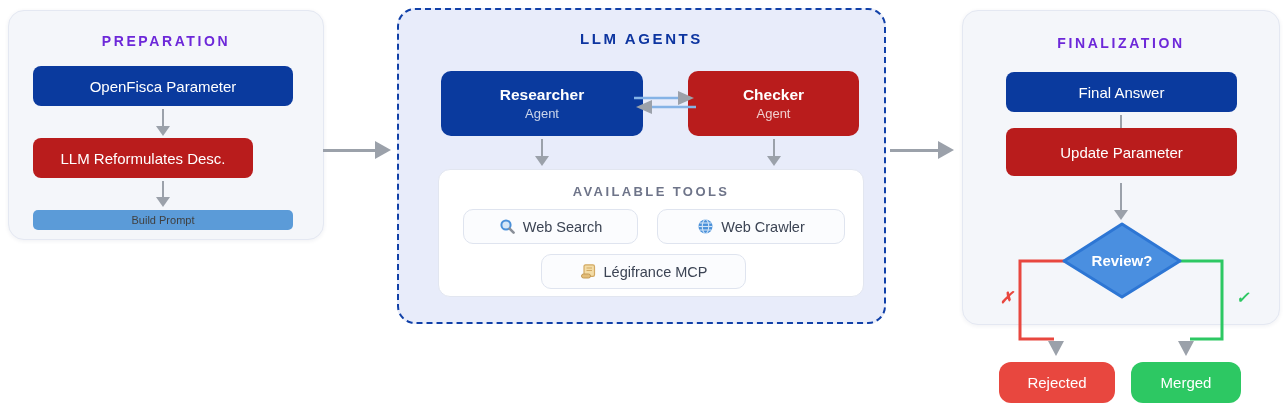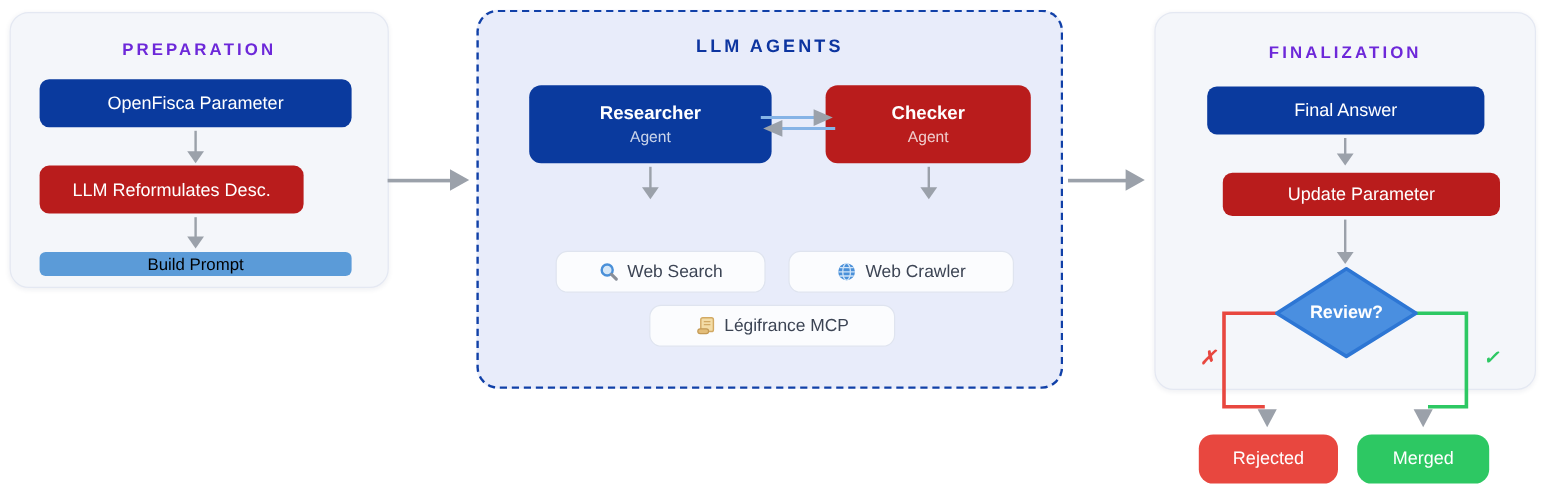--- a/index.html
+++ b/index.html
@@ -26,21 +26,21 @@
     position:absolute; color:#ffffff; display:flex; flex-direction:column;
     align-items:center; justify-content:center; font-size:15px;
     border-radius:8px; text-align:center;
   }
   .node.dark  { background:#0a3a9e; }
   .node.mid   { background:#b91c1c; }
   .node.agentbox { border-radius:10px; }
   .node .node-title { font-weight:700; font-size:15.5px; }
   .node .node-sub { font-size:13px; color:rgba(255,255,255,0.78); margin-top:2px; }
   .bar {
-    position:absolute; background:#5b9bd8; color:#000000; font-size:14px;
+    position:absolute; background:#5b9bd8; color:#404040; font-size:11px;
     display:flex; align-items:center; justify-content:center; border-radius:5px;
   }
   .outcome {
     position:absolute; color:#ffffff; font-size:15px; border-radius:12px;
     display:flex; align-items:center; justify-content:center;
   }
   .outcome.rejected { background:#e8473f; }
   .outcome.merged   { background:#2dc863; }
   
   .v-arrow { position:absolute; width:16px; }
@@ -121,20 +121,23 @@
   <svg class="flow-svg" style="left:634px; top:90px;" width="62" height="26">
     <line x1="0" y1="8" x2="45" y2="8" stroke="#85b3e6" stroke-width="2.5"></line>
     <polygon points="44,1 60,8 44,15" fill="#9ba1aa"></polygon>
     <line x1="17" y1="17" x2="62" y2="17" stroke="#85b3e6" stroke-width="2.5"></line>
     <polygon points="18,10 2,17 18,24" fill="#9ba1aa"></polygon>
   </svg>
 
   <div class="v-arrow" style="left:534px; top:139px; height:27px;"></div>
   <div class="v-arrow" style="left:766px; top:139px; height:27px;"></div>
 
+  <div class="tools-box" style="left:438px; top:169px; width:424px; height:126px;">
+    <div class="tools-title">AVAILABLE TOOLS</div>
+  </div>
 
   <div class="chip" style="left:463px; top:209px; width:173px; height:33px;">
     <span class="icon">
       <svg width="17" height="17" viewBox="0 0 17 17">
         <circle cx="7" cy="7" r="4.6" fill="#d6e7f7" stroke="#4a90d9" stroke-width="2"></circle>
         <line x1="10.6" y1="10.6" x2="14.6" y2="14.6" stroke="#8a8f98" stroke-width="2.6" stroke-linecap="round"></line>
       </svg>
     </span>
     <span>Web Search</span>
   </div>
@@ -164,21 +167,21 @@
     <span>Légifrance MCP</span>
   </div>
 
   <div class="h-arrow" style="left:890px; top:141px; width:64px;"></div>
 
   <section class="panel" style="left:962px; top:10px; width:316px; height:313px;">
     <div class="panel-title" style="top:24px;">FINALIZATION</div>
   </section>
   <div class="node dark" style="left:1006px; top:72px; width:231px; height:40px;">Final Answer</div>
   <div class="v-arrow" style="left:1113px; top:115px; height:23px;"></div>
-  <div class="node mid" style="left:1006px; top:144px; width:231px; height:36px;margin-left:13px;">Update Parameter</div>
+  <div class="node mid" style="left:1006px; top:128px; width:231px; height:48px;">Update Parameter</div>
   <div class="v-arrow" style="left:1113px; top:183px; height:37px;"></div>
 
   <svg class="flow-svg" style="left:995px; top:252px;" width="250" height="110">
     <polyline points="69,9 25,9 25,87 59,87" fill="none" stroke="#e8473f" stroke-width="3"></polyline>
     <polygon points="53,89 69,89 61,104" fill="#9ba1aa"></polygon>
     <polyline points="185,9 227,9 227,87 195,87" fill="none" stroke="#2dc863" stroke-width="3"></polyline>
     <polygon points="183,89 199,89 191,104" fill="#9ba1aa"></polygon>
   </svg>
 
   <svg class="flow-svg" style="left:1060px; top:221px;" width="124" height="79">

